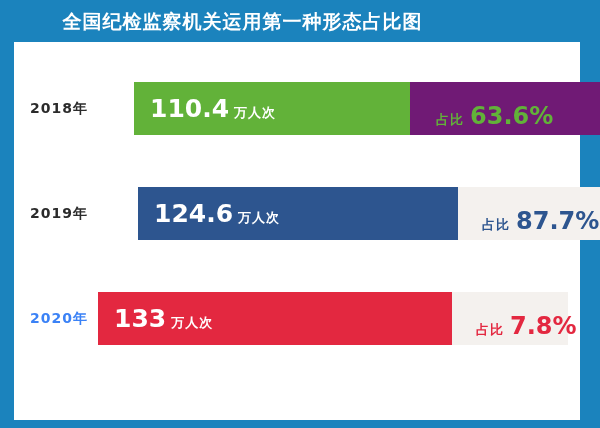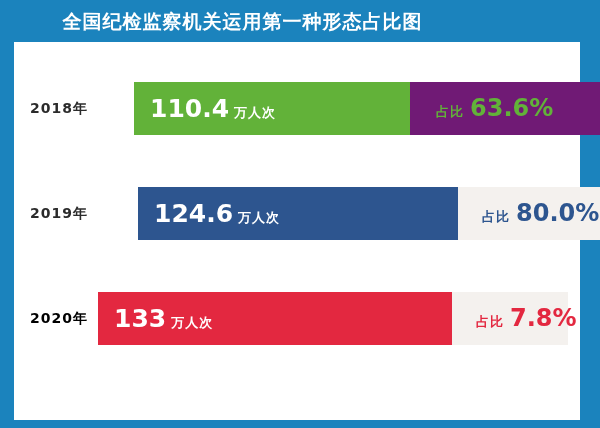--- a/index.html
+++ b/index.html
@@ -88,21 +88,21 @@
     letter-spacing: 0px;
   }
   .bar-value .unit {
     font-size: 13px;
     font-weight: bold;
     margin-left: 5px;
     letter-spacing: 1px;
   }
   .bar-pct {
     position: absolute;
-    top: 0;
+    top: 8px;
     height: 53px;
     line-height: 53px;
     white-space: nowrap;
   }
   .bar-pct .pct-label {
     font-size: 13px;
     font-weight: bold;
     letter-spacing: 1px;
   }
   .bar-pct .pct-num {
@@ -134,27 +134,27 @@
     </div>
 
     <div class="bar-row" style="top:145px;">
       <div class="year-label" style="color: rgb(43, 43, 43);">2019年</div>
       <div class="bar-track" style="background: rgb(244, 241, 238); margin-left: 40px;">
         <div class="bar-fill" style="width: 320px; background: rgb(45, 85, 143);"></div>
         <div class="bar-value">
           <span class="num">124.6</span><span class="unit">万人次</span>
         </div>
         <div class="bar-pct" style="left: 344px; color: rgb(45, 85, 143);">
-          <span class="pct-label">占比</span><span class="pct-num">80.0%</span>
+          <span class="pct-label">占比</span><span class="pct-num">87.7%</span>
         </div>
       </div>
     </div>
 
     <div class="bar-row" style="top:250px;">
-      <div class="year-label" style="color: #000000;">2020年</div>
+      <div class="year-label" style="color: #3b82f6;">2020年</div>
       <div class="bar-track" style="background: rgb(244, 241, 238); text-decoration: underline;">
         <div class="bar-fill" style="width: 354px; background: rgb(227, 40, 64);"></div>
         <div class="bar-value">
           <span class="num">133</span><span class="unit">万人次</span>
         </div>
         <div class="bar-pct" style="left: 378px; color: rgb(227, 40, 64);">
           <span class="pct-label">占比</span><span class="pct-num">7.8%</span>
         </div>
       </div>
     </div>

